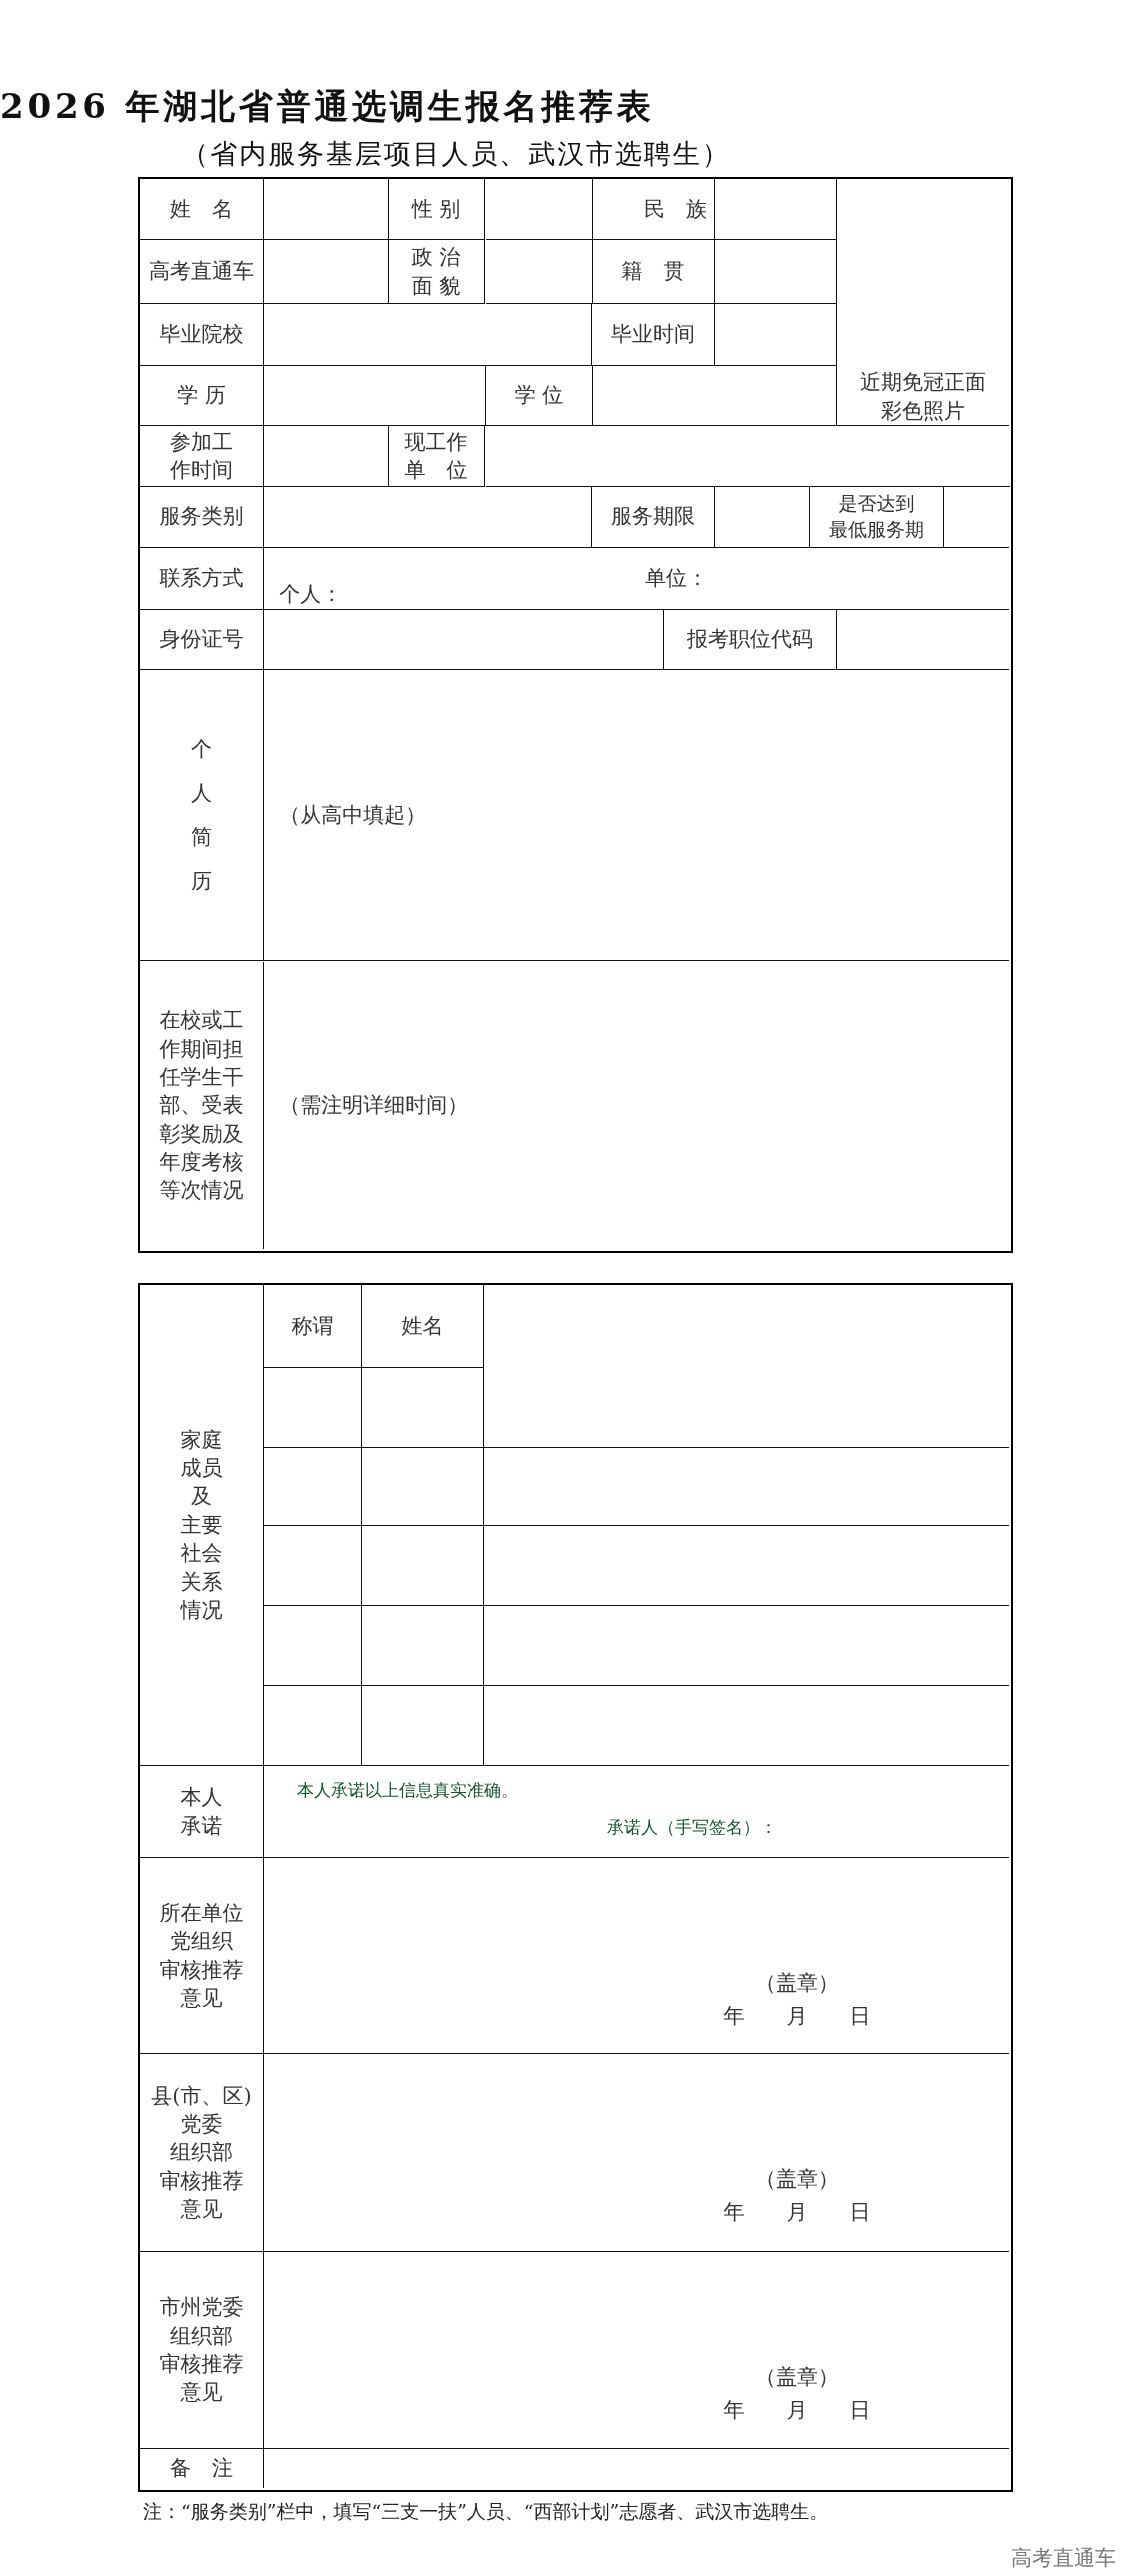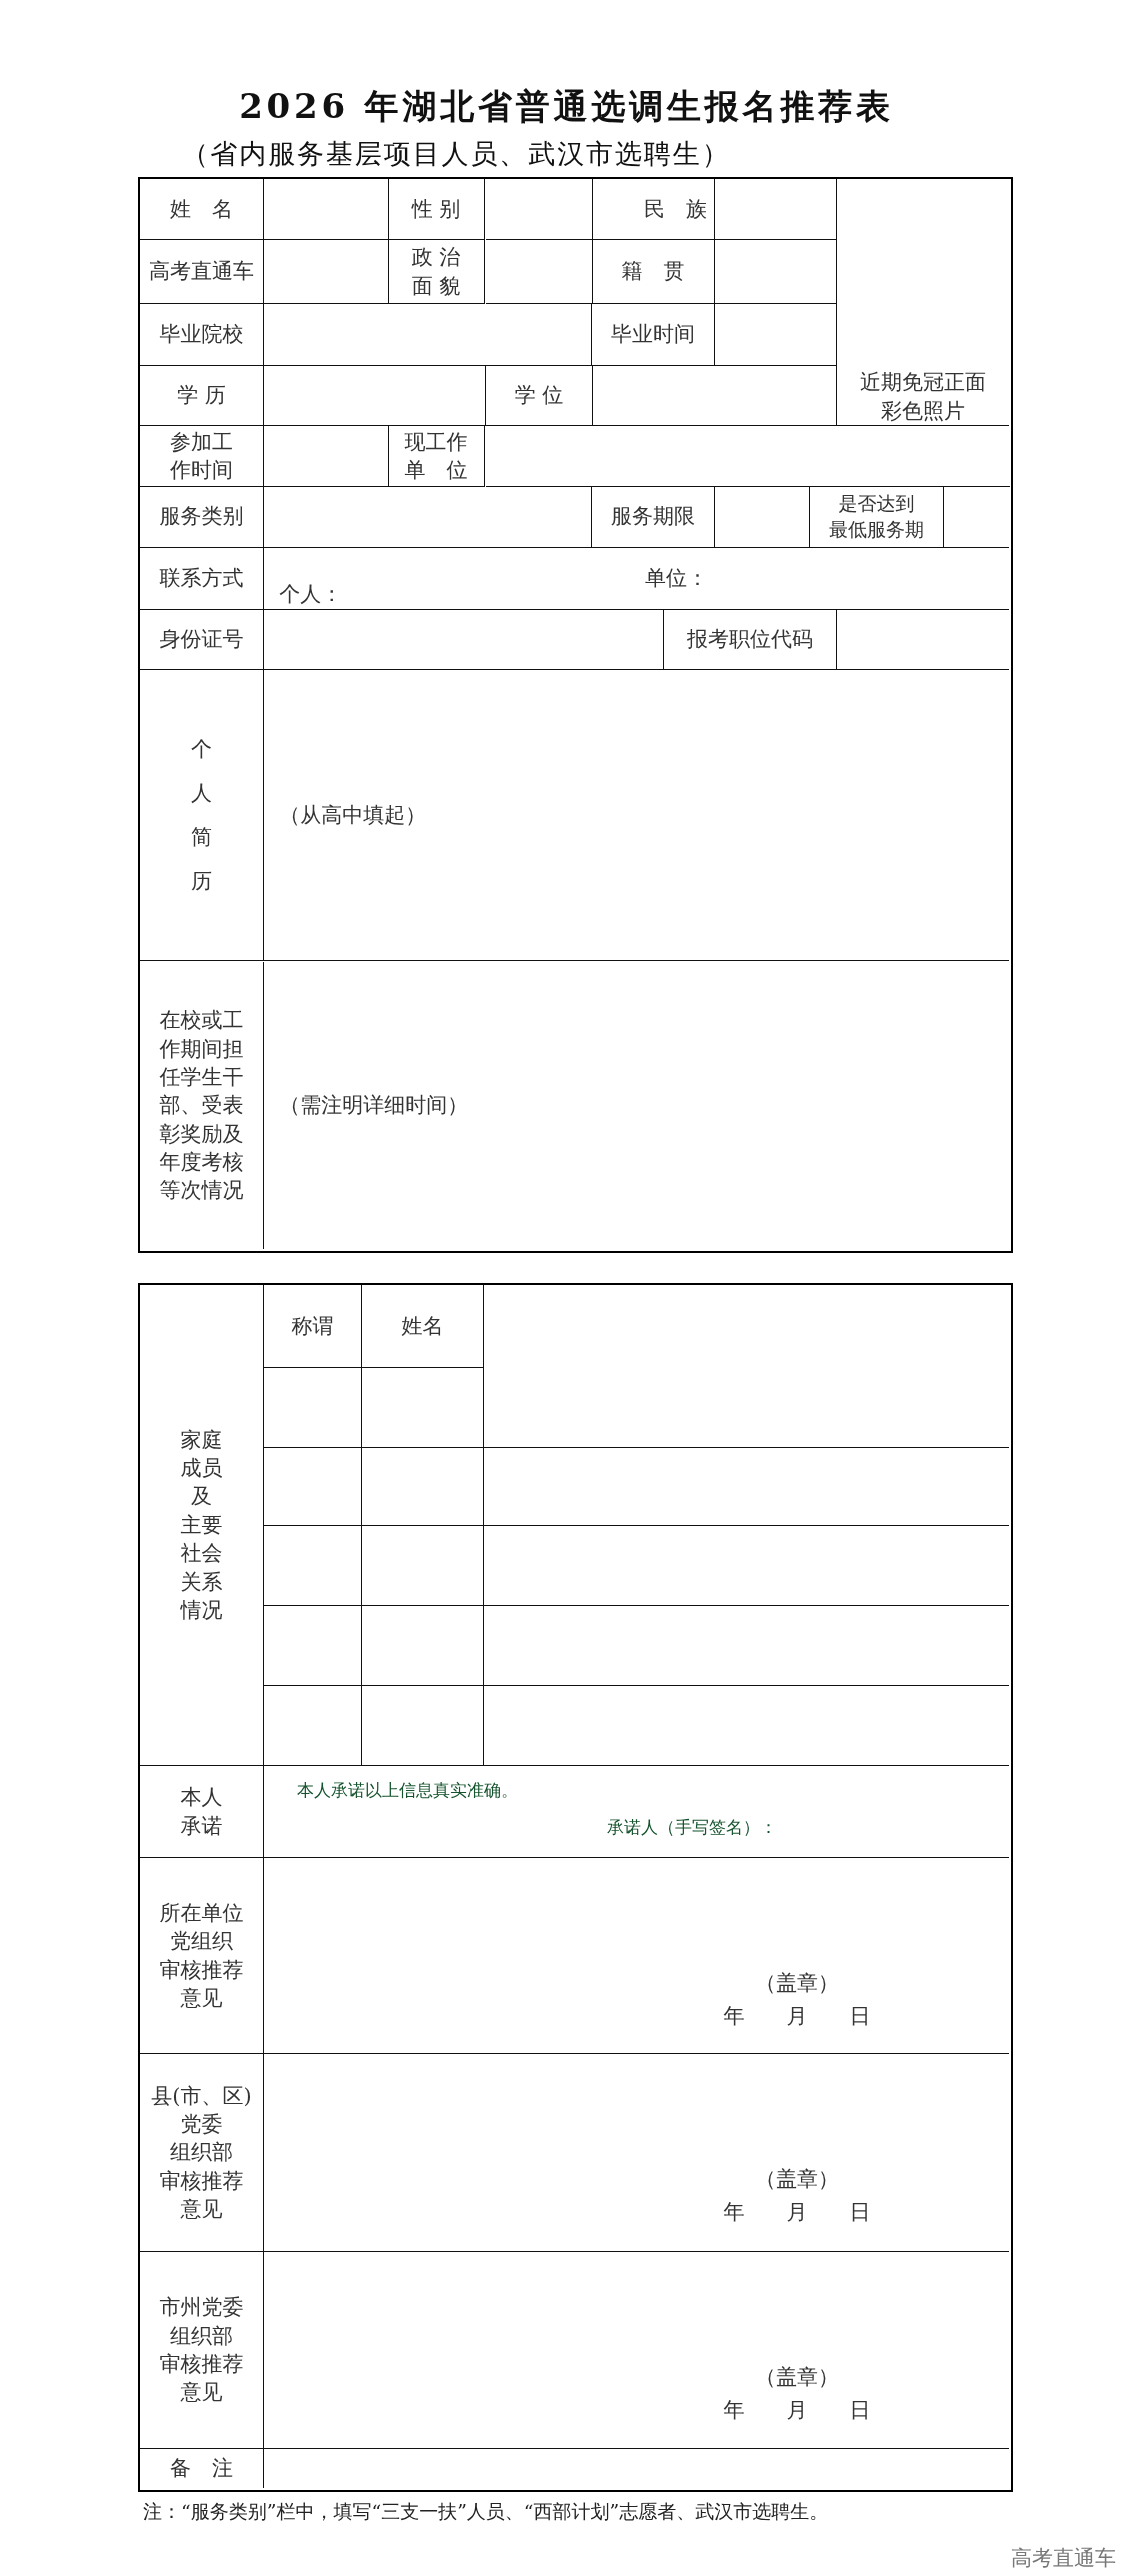--- a/index.html
+++ b/index.html
@@ -1,17 +1,17 @@
 <!DOCTYPE html>
 <html style="font-size:15.2px"><head>
 <meta charset="utf-8">
 <style>
   html,body{margin:0;padding:0;background:#fff;}
   body{width:1133px;height:2576px;position:relative;overflow:hidden;font-family:"DejaVu Serif","Liberation Serif",serif;color:#222;}
-  .title{position:absolute;left:0;width:1133px;top:84px;text-align:center;font-size:34px;font-weight:bold;letter-spacing:3.8px;color:#111;}
+  .title{position:absolute;left:0;width:1133px;top:84px;font-size:34px;font-weight:bold;letter-spacing:3.8px;color:#111;}
   .subtitle{position:absolute;left:0;width:912px;top:136px;text-align:center;font-size:27px;letter-spacing:1.9px;color:#111;}
   .tbl{position:absolute;border:2.9px solid #000;box-sizing:border-box;}
   .cell{position:absolute;box-sizing:border-box;border-right:1.4px solid #111;border-bottom:1.4px solid #111;display:flex;align-items:center;justify-content:center;text-align:center;font-size:21px;line-height:1.35;color:#333;}
   .cell.nr{border-right:none;}
   .cell.nb{border-bottom:none;}
   .cell.left{justify-content:flex-start;padding-left:15.2px;text-align:left;}
   .v{white-space:pre-line;}
   .note{position:absolute;left:143px;top:2499px;font-size:19px;color:#222;}
   .wm{position:absolute;right:17px;top:2544px;font-size:21px;color:#777;font-family:"DejaVu Sans","Liberation Sans",sans-serif;}
   .seal{position:absolute;font-size:21px;color:#333;text-align:center;line-height:1.55;}

